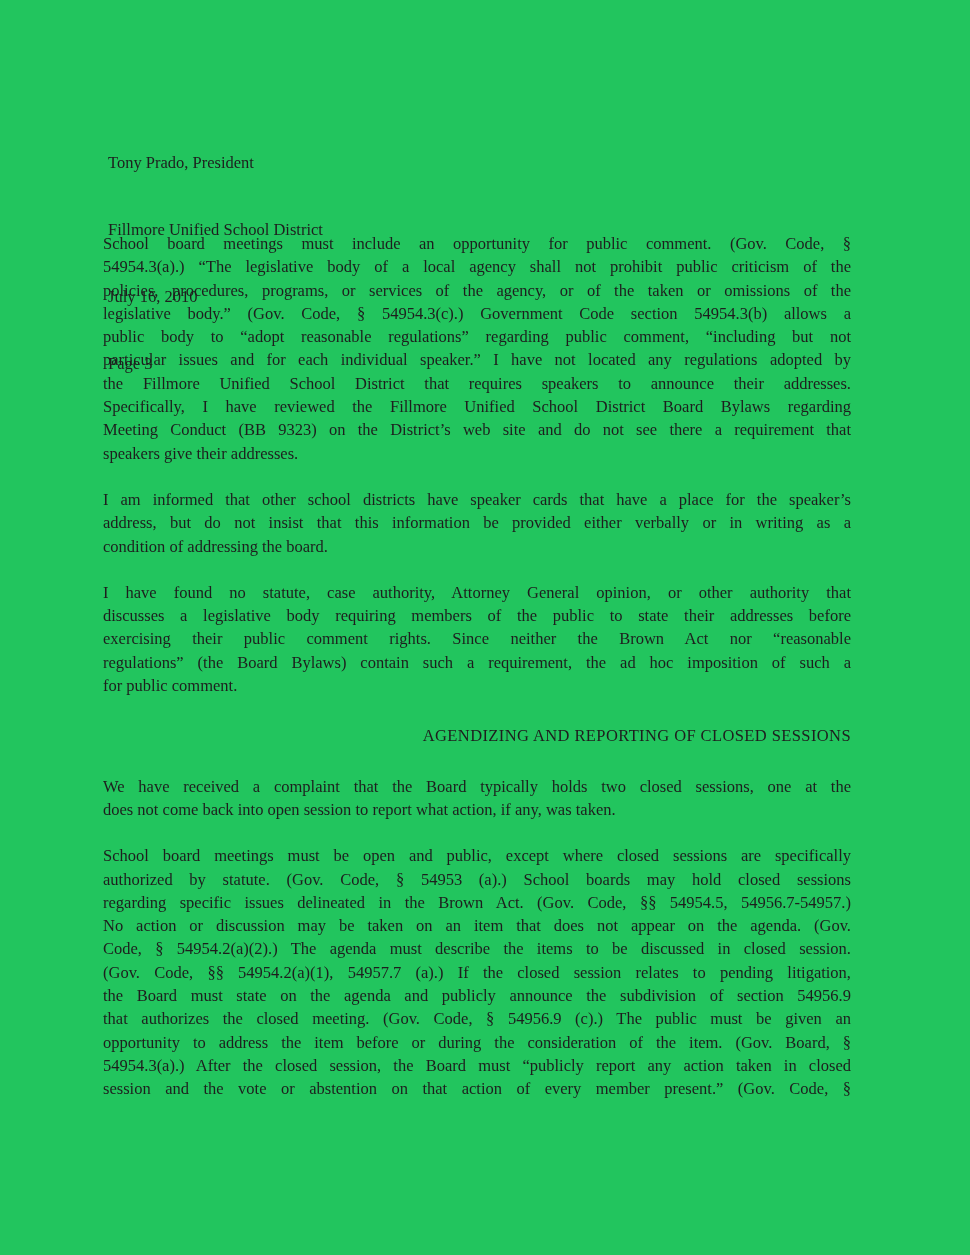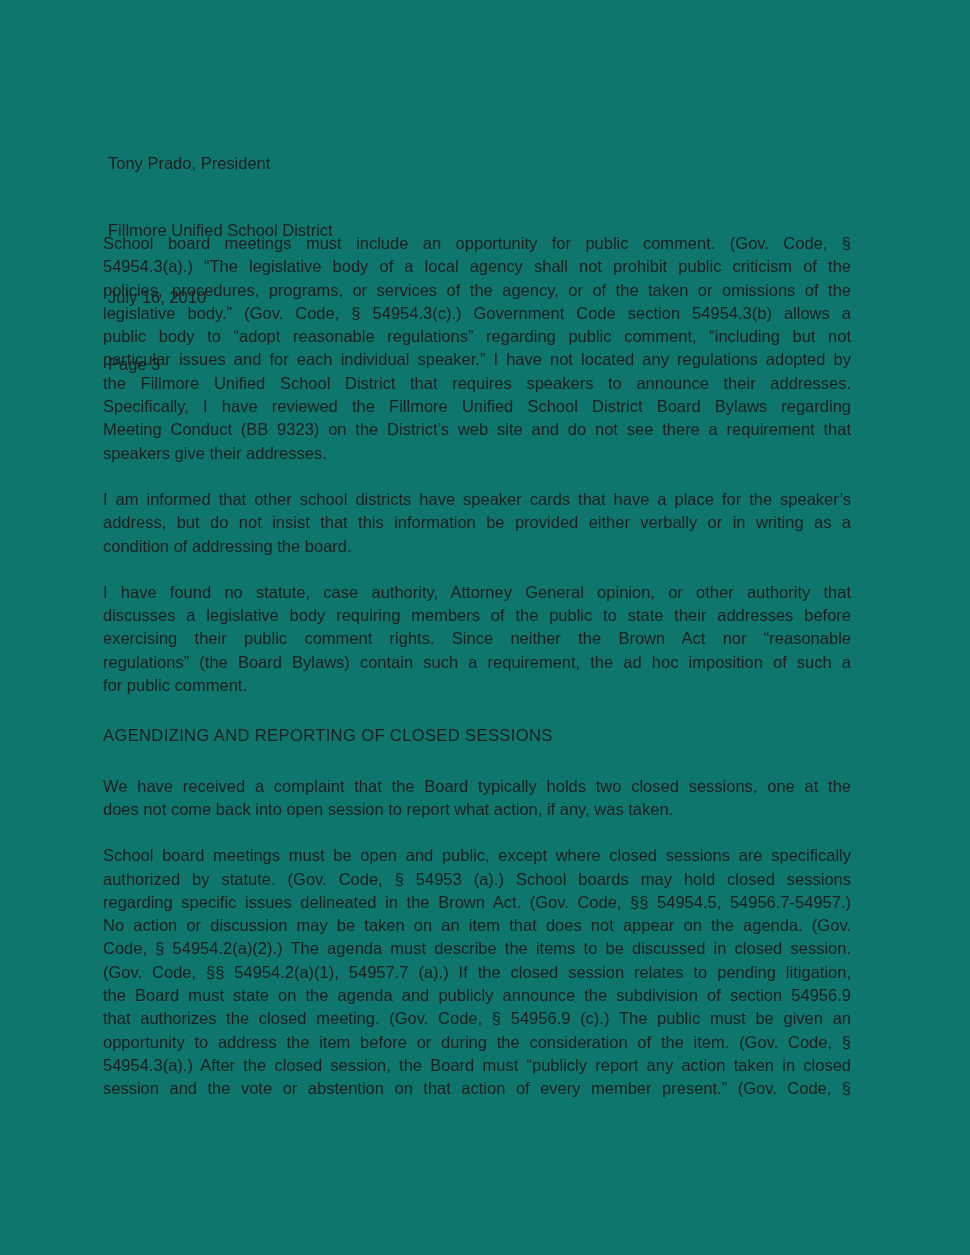--- a/index.html
+++ b/index.html
@@ -4,23 +4,23 @@
 <style>
   html, body {
     margin: 0;
     padding: 0;
     background: #e9e9e9;
   }
   .page {
     position: relative;
     width: 970px;
     height: 1255px;
-    background: #0f766e;
+    background: #22c55e;
     color: #1e1e1e;
-    font-family: Liberation Sans, sans-serif;
+    font-family: Liberation Serif, serif;
     overflow: hidden;
     box-sizing: border-box;
   }
   .addr-block {
     position: absolute;
     left: 108px;
     top: 107px;
     font-size: 16.5px;
     line-height: 22.4px;
     white-space: pre;
@@ -37,21 +37,21 @@
     margin: 0 0 23px 0;
   }
   .line {
     text-align: justify;
   }
   .line.j {
     text-align: justify;
     text-align-last: justify;
   }
   .section-heading {
-    text-align: left;
+    text-align: right;
     margin: 27px 0 27px 0;
     letter-spacing: 0.4px;
   }
 </style>
 </head>
 <body>
 
 <div class="page">
 
   <div class="addr-block">
@@ -93,19 +93,19 @@
       </div>
       <div class="para">
         <div class="line j">School board meetings must be open and public, except where closed sessions are specifically</div>
         <div class="line j">authorized by statute.  (Gov. Code, § 54953 (a).)  School boards may hold closed sessions</div>
         <div class="line j">regarding specific issues delineated in the Brown Act.  (Gov. Code, §§ 54954.5, 54956.7-54957.)</div>
         <div class="line j">No action or discussion may be taken on an item that does not appear on the agenda.  (Gov.</div>
         <div class="line j">Code, § 54954.2(a)(2).)  The agenda must describe the items to be discussed in closed session.</div>
         <div class="line j">(Gov. Code, §§ 54954.2(a)(1), 54957.7 (a).)  If the closed session relates to pending litigation,</div>
         <div class="line j">the Board must state on the agenda and publicly announce the subdivision of section 54956.9</div>
         <div class="line j">that authorizes the closed meeting.  (Gov. Code, § 54956.9 (c).)    The public must be given an</div>
-        <div class="line j">opportunity to address the item before or during the consideration of the item.  (Gov. Code, §</div>
+        <div class="line j">opportunity to address the item before or during the consideration of the item.  (Gov. Board, §</div>
         <div class="line j">54954.3(a).)  After the closed session, the Board must “publicly report any action taken in closed</div>
         <div class="line j">session and the vote or abstention on that action of every member present.”  (Gov. Code, §</div>
       </div>
     </div>
 
 </div>
 
 </body></html>

